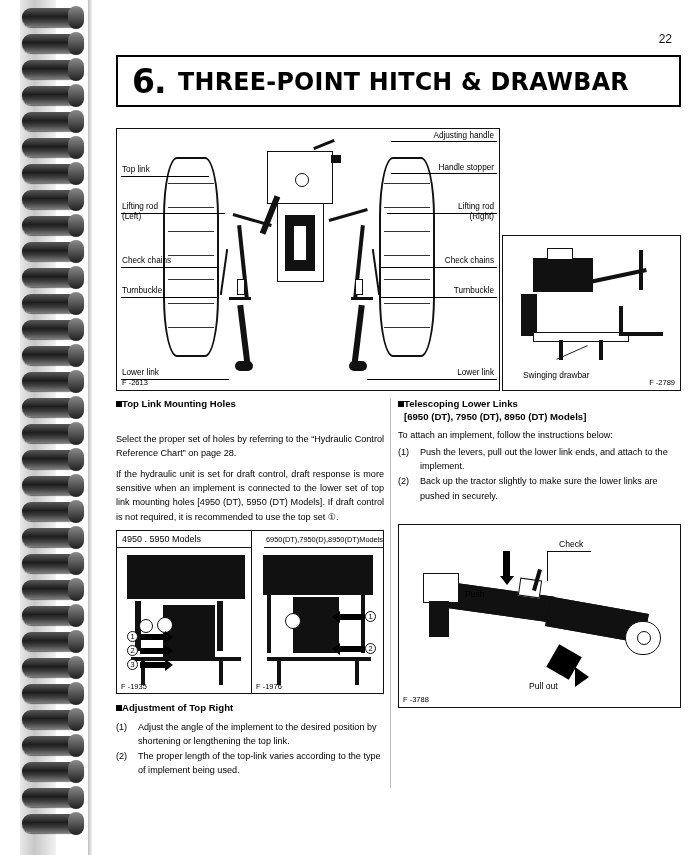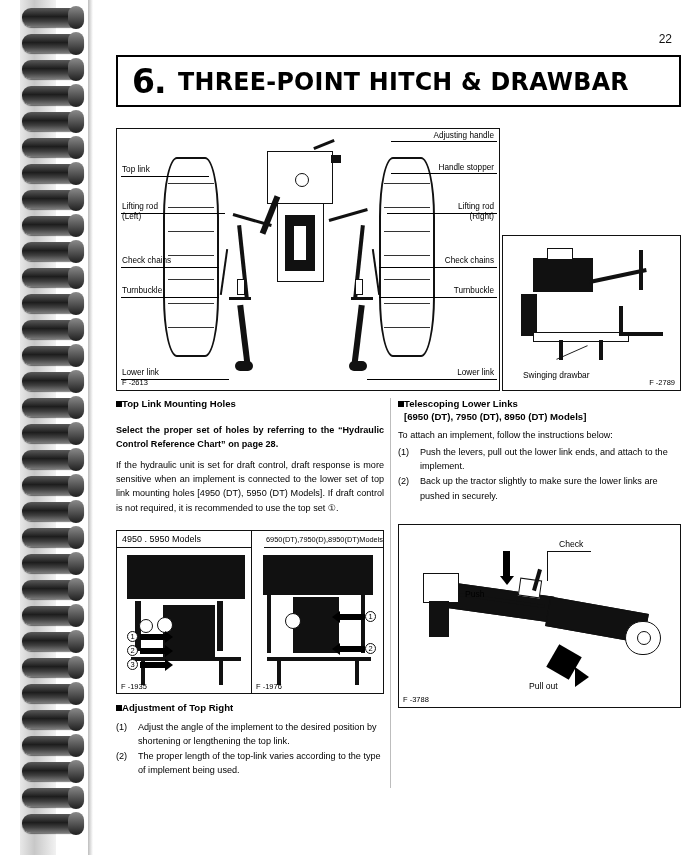--- a/index.html
+++ b/index.html
@@ -408,21 +408,21 @@
       <div class="figno" style="right:5px; bottom:3px;margin-left:32px;">F -2789</div>
     </div>
 
     <div class="divider-v"></div>
 
     <div class="col-left">
       <div class="sec-head">
         <span class="sq"></span>
         <span>Top Link Mounting Holes</span>
       </div>
-      <div class="body-text" style="margin-top:12px;font-weight:bold;">Select the proper set of holes by referring to the “Hydraulic Control Reference Chart” on page 28.</div>
+      <div class="body-text" style="margin-top:21px;">Select the proper set of holes by referring to the “Hydraulic Control Reference Chart” on page 28.</div>
       <div class="body-text" style="margin-top:6px;">If the hydraulic unit is set for draft control, draft response is more sensitive when an implement is connected to the lower set of top link mounting holes [4950 (DT), 5950 (DT) Models]. If draft control is not required, it is recommended to use the top set ①.</div>
     </div>
 
     <div class="fig-two">
       <div class="panel-split"></div>
       <div class="hdr l">4950 . 5950 Models</div>
       <div class="hdr r">6950(DT),7950(D),8950(DT)Models</div>
 
       <div class="ln gray" style="left:10px; top:24px; width:118px; height:44px;"></div>
       <div class="ln" style="left:18px; top:70px; width:6px; height:50px;"></div>

